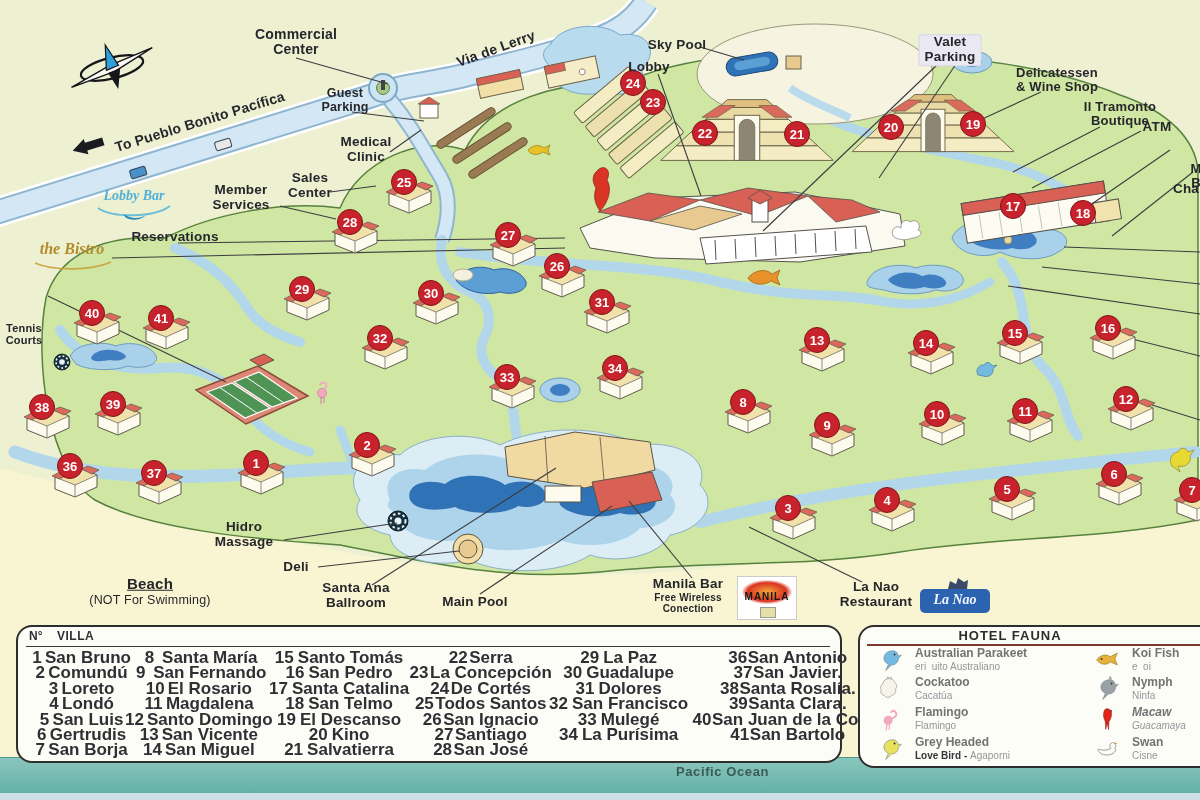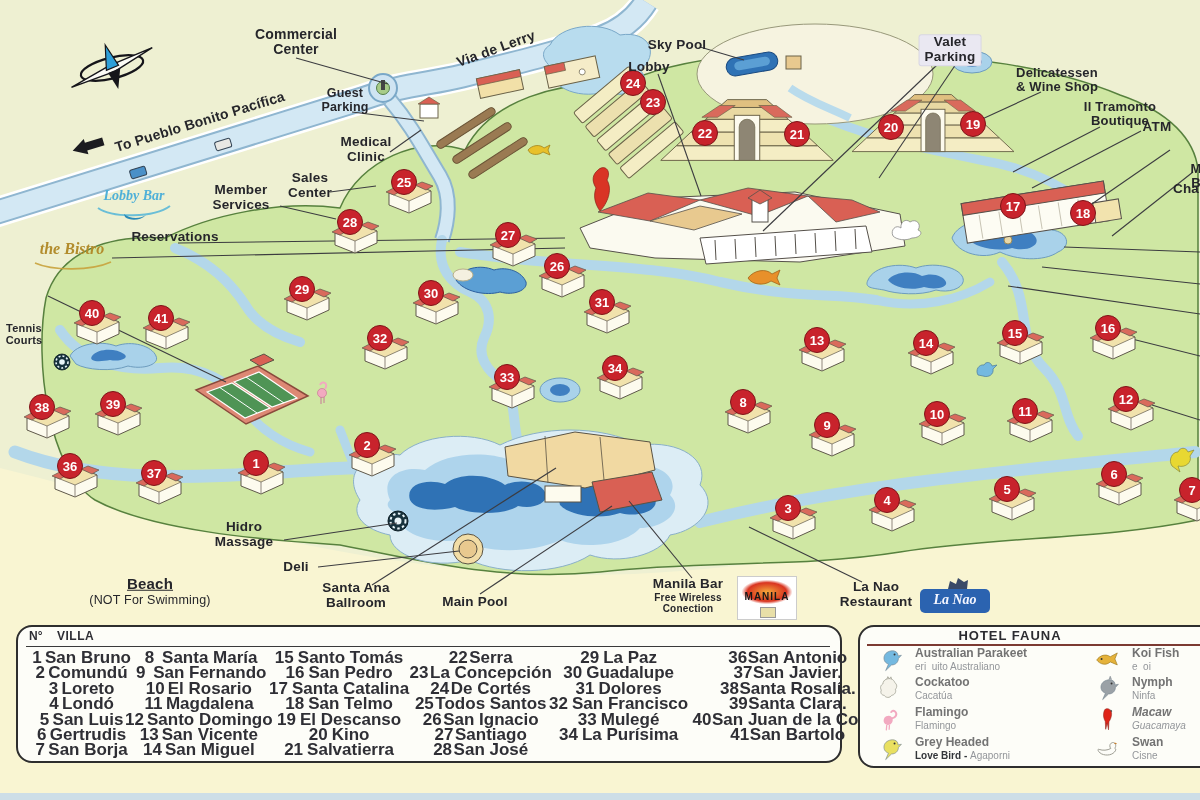--- a/index.html
+++ b/index.html
@@ -569,20 +569,23 @@
   <span class="txt">MANILA</span>
 </div>
 <div class="logo" id="logo-lanao">
   <svg width="70" height="14" viewBox="0 0 70 14">
     <path d="M 28 12 L 30 4 L 36 7 L 38 1 L 44 5 L 48 3 L 47 12 Z" fill="#3a4a68"></path>
   </svg>
   <div class="band"></div>
   <span class="txt">La Nao</span>
 </div>
 
+<div id="ocean">
+  <span id="ocean-label">Pacific Ocean</span>
+</div>
 <div id="bottom-strip"></div>
 
 <div class="legend-box" id="villa-box">
   <div id="villa-header">
     <span class="hnum">N°</span>
     <span class="hname">VILLA</span>
   </div>
   <div id="villa-divider"></div>
   <div id="villa-cols">
         <div class="villa-col" style="left: 11px;">

